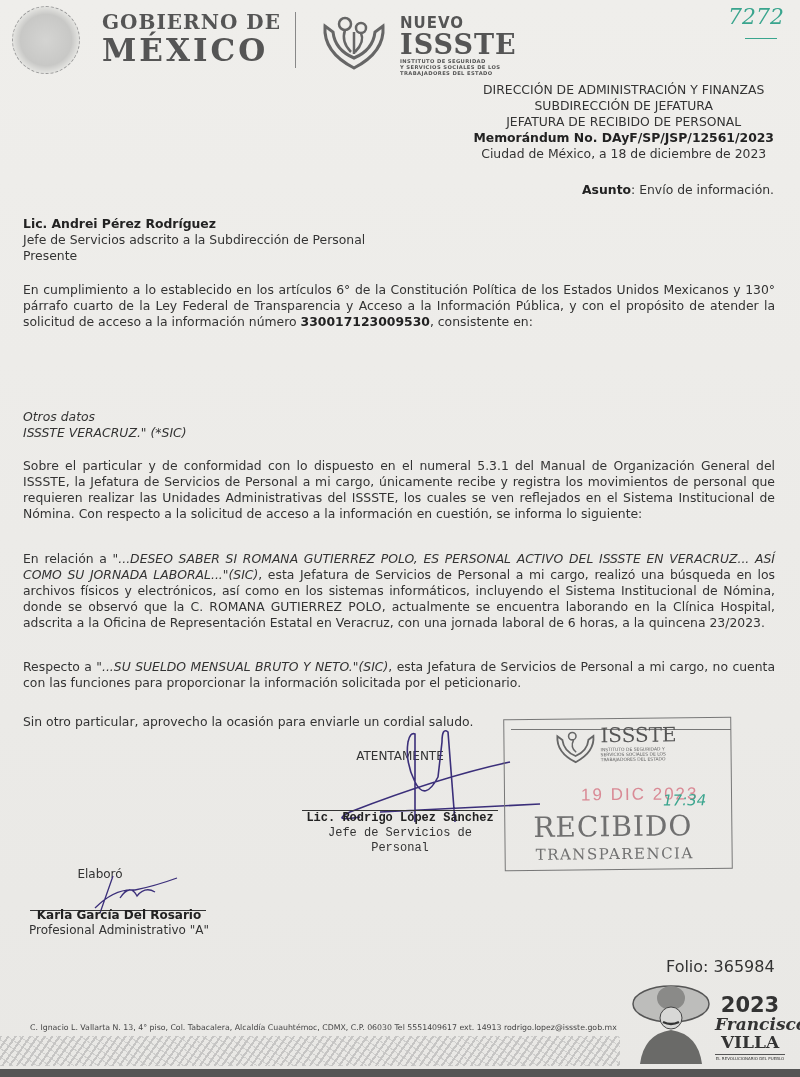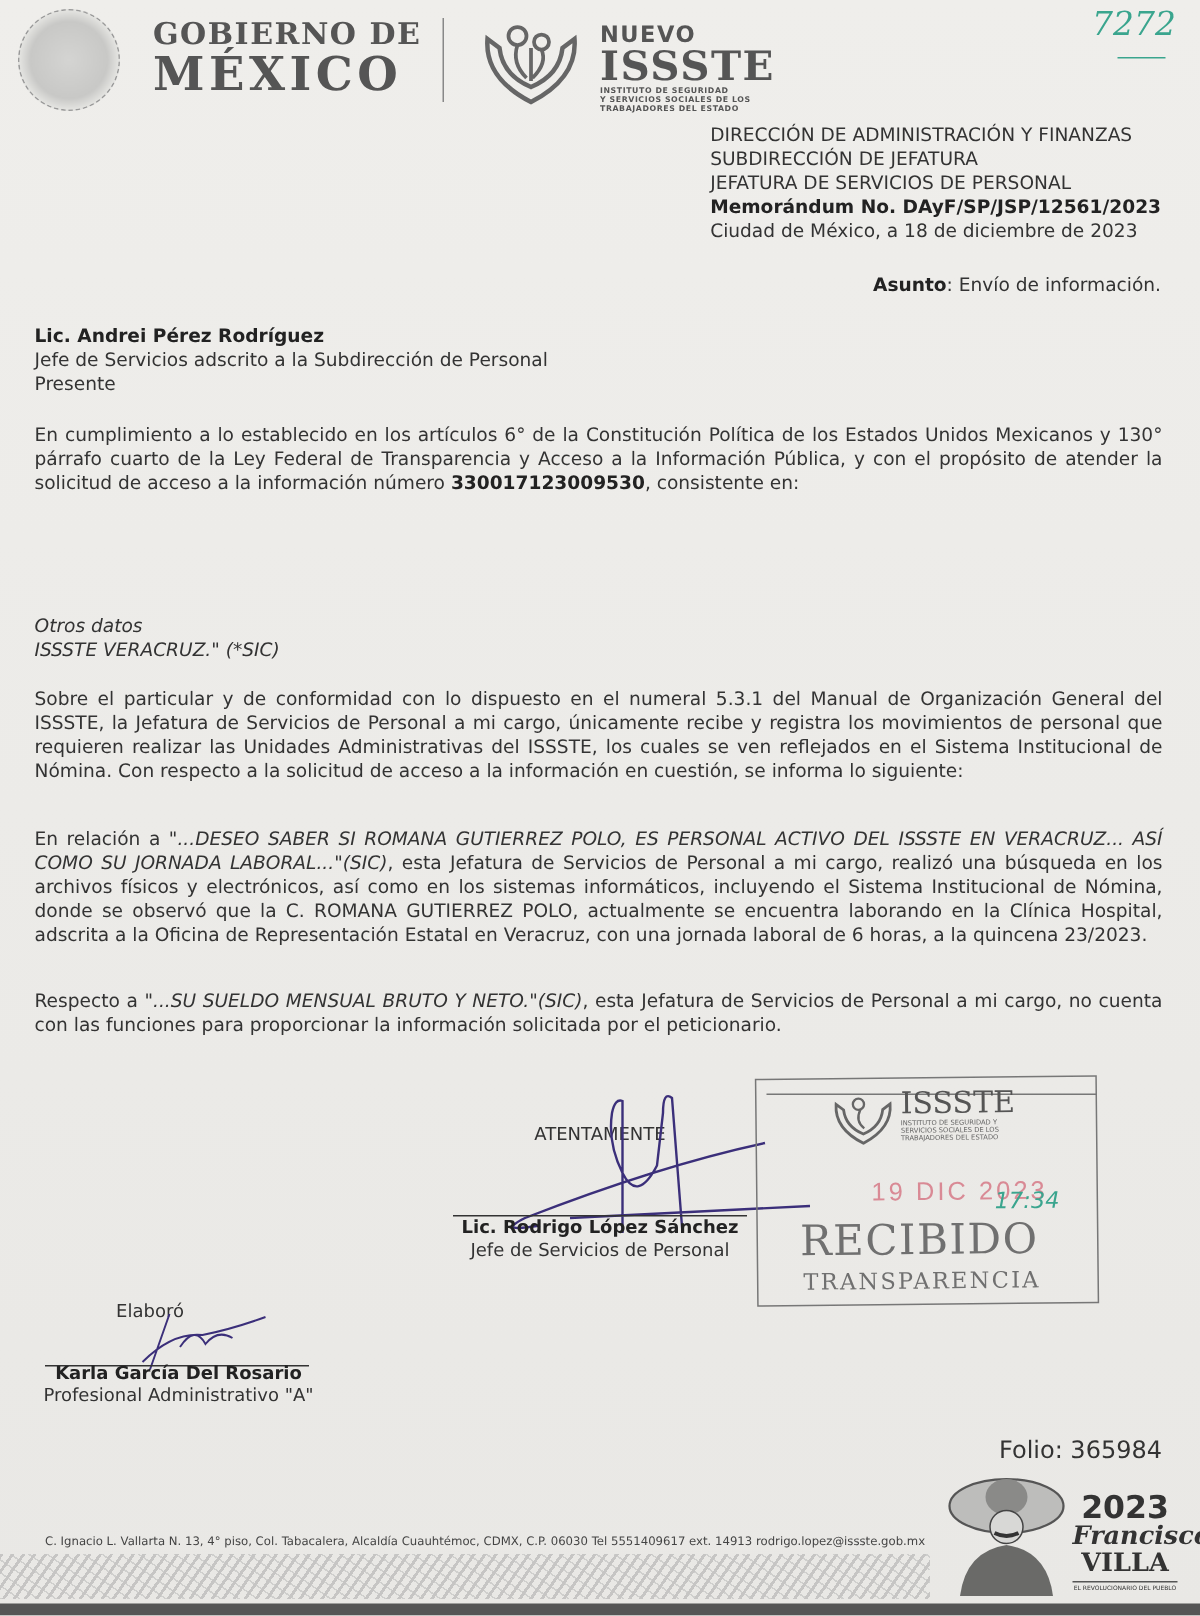--- a/index.html
+++ b/index.html
@@ -19,21 +19,21 @@
   .gob .l2 { font-size:31px; letter-spacing:3px; margin-top:3px; }
   .vsep { position:absolute; left:295px; top:12px; width:1px; height:56px; background:#888; }
   .issste-logo { position:absolute; left:321px; top:12px; width:66px; height:58px; }
   .issste-text { position:absolute; left:400px; top:16px; color:#555; }
   .issste-text .nuevo { font-weight:bold; font-size:15px; letter-spacing:1px; line-height:1; }
   .issste-text .brand { font-family:"DejaVu Serif", serif; font-size:27px; font-weight:bold; line-height:1; letter-spacing:1px; }
   .issste-text .sub { font-size:5.2px; font-weight:bold; line-height:6px; letter-spacing:0.4px; }
   .handnum { position:absolute; left:728px; top:4px; color:#3aa58e; font-family:"DejaVu Serif", serif; font-style:italic; font-size:22px; }
   .handnum-line { position:absolute; left:745px; top:38px; width:32px; height:1px; background:#3aa58e; }
 
-  .head-right { position:absolute; right:26px; top:82px; text-align:left; font-size:12.4px; line-height:16px; color:#333; }
+  .head-right { position:absolute; right:26px; top:82px; text-align:center; font-size:12.4px; line-height:16px; color:#333; }
   .head-right .bold { font-weight:bold; color:#222; }
   .asunto { position:absolute; right:26px; top:182px; font-size:12.4px; color:#333; }
   .asunto b { color:#222; }
 
   
   .text { position:absolute; left:23px; width:752px; font-size:12.4px; line-height:16px; color:#333; text-align:justify; }
   .text b { color:#222; }
   .it { font-style:italic; }
 
   
@@ -87,21 +87,21 @@
     <div class="sub">INSTITUTO DE SEGURIDAD</div>
     <div class="sub">Y SERVICIOS SOCIALES DE LOS</div>
     <div class="sub">TRABAJADORES DEL ESTADO</div>
   </div>
   <div class="handnum">7272</div>
   <div class="handnum-line"></div>
 
   <div class="head-right">
     <div>DIRECCIÓN DE ADMINISTRACIÓN Y FINANZAS</div>
     <div>SUBDIRECCIÓN DE JEFATURA</div>
-    <div>JEFATURA DE SERVICIOS DE PERSONAL</div>
+    <div>JEFATURA DE RECIBIDO DE PERSONAL</div>
     <div class="bold">Memorándum No. DAyF/SP/JSP/12561/2023</div>
     <div>Ciudad de México, a 18 de diciembre de 2023</div>
   </div>
   <div class="asunto"><b>Asunto</b><span>: Envío de información.</span></div>
 
   <div class="text" style="top:216px;">
     <div style="font-weight:bold;color:#222;">Lic. Andrei Pérez Rodríguez</div>
     <div>Jefe de Servicios adscrito a la Subdirección de Personal</div>
     <div>Presente</div>
   </div>
@@ -112,28 +112,29 @@
     <div>Otros datos</div>
     <div>ISSSTE VERACRUZ." (*SIC)</div>
   </div>
 
   <div class="text" style="top:458px;">Sobre el particular y de conformidad con lo dispuesto en el numeral 5.3.1 del Manual de Organización General del ISSSTE, la Jefatura de Servicios de Personal a mi cargo, únicamente recibe y registra los movimientos de personal que requieren realizar las Unidades Administrativas del ISSSTE, los cuales se ven reflejados en el Sistema Institucional de Nómina. Con respecto a la solicitud de acceso a la información en cuestión, se informa lo siguiente:</div>
 
   <div class="text" style="top:551px;"><span>En relación a </span><span class="it">"...DESEO SABER SI ROMANA GUTIERREZ POLO, ES PERSONAL ACTIVO DEL ISSSTE EN VERACRUZ... ASÍ COMO SU JORNADA LABORAL..."(SIC)</span><span>, esta Jefatura de Servicios de Personal a mi cargo, realizó una búsqueda en los archivos físicos y electrónicos, así como en los sistemas informáticos, incluyendo el Sistema Institucional de Nómina, donde se observó que la C. ROMANA GUTIERREZ POLO, actualmente se encuentra laborando en la Clínica Hospital, adscrita a la Oficina de Representación Estatal en Veracruz, con una jornada laboral de 6 horas, a la quincena 23/2023.</span></div>
 
   <div class="text" style="top:659px;"><span>Respecto a </span><span class="it">"...SU SUELDO MENSUAL BRUTO Y NETO."(SIC)</span><span>, esta Jefatura de Servicios de Personal a mi cargo, no cuenta con las funciones para proporcionar la información solicitada por el peticionario.</span></div>
 
+  <div class="text" style="top:714px;">Sin otro particular, aprovecho la ocasión para enviarle un cordial saludo.</div>
   <div class="sign-line" style="left:511px;top:729px;width:220px;background:#777;"></div>
 
   <div class="center-block" style="left:300px;top:749px;width:200px;">ATENTAMENTE</div>
   <svg class="sig-svg" style="left:320px;top:722px;" width="230" height="110" viewBox="0 0 230 110">
     <path d="M95 100 L95 12 Q90 10 88 20 Q85 40 95 60 Q105 80 118 55 L122 20 Q122 5 128 10 L135 100 M40 95 Q10 100 30 90 Q120 55 190 40 M60 90 L220 82" fill="none" stroke="#3b2f7a" stroke-width="1.6"></path>
   </svg>
   <div class="sign-line" style="left:302px;top:810px;width:196px;"></div>
-  <div class="center-block" style="left:300px;top:811px;width:200px;">
+  <div class="center-block" style="left:300px;top:811px;width:200px;font-family:Liberation Mono, monospace;">
     <div class="name">Lic. Rodrigo López Sánchez</div>
     <div>Jefe de Servicios de Personal</div>
   </div>
 
   <div class="stamp">
     <svg style="position:absolute;left:50px;top:8px;" width="42" height="36" viewBox="0 0 66 58">
       <path d="M4 14 Q2 40 33 56 Q64 40 62 14 L54 20 Q52 38 33 46 Q14 38 12 20 Z" fill="none" stroke="#666" stroke-width="3"></path>
       <circle cx="28" cy="14" r="6" fill="none" stroke="#666" stroke-width="2.5"></circle>
       <path d="M30 20 Q24 32 34 40" fill="none" stroke="#666" stroke-width="2.5"></path>
     </svg>

